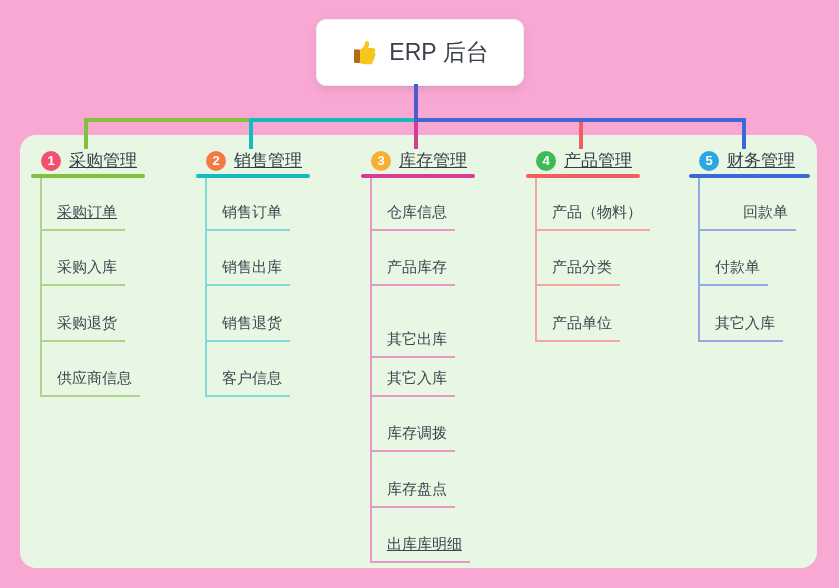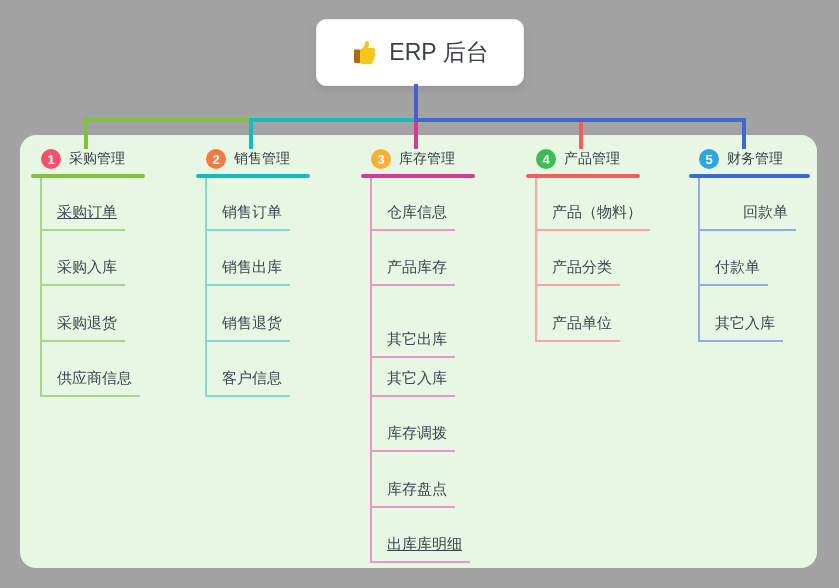--- a/index.html
+++ b/index.html
@@ -1,37 +1,37 @@
 <!DOCTYPE html>
 <html><head>
 <meta charset="utf-8">
 <style>
   html,body { margin:0; padding:0; background:#ffffff; }
   .canvas {
-    position:relative; width:839px; height:588px; background:#a3a3a3;
+    position:relative; width:839px; height:588px; background:#f9a8d4;
     font-family:"Liberation Sans","DejaVu Sans",sans-serif; overflow:hidden;
   }
   .panel { position:absolute; left:20px; top:135px; width:797px; height:433px; border-radius:16px; }
   .root-card {
     position:absolute; left:316px; top:19px; width:206px; height:65px;
     display:flex; align-items:center; justify-content:center; gap:11px;
     background:#ffffff; border:1px solid #f1f1f1; border-radius:10px;
     box-shadow:0 4px 10px rgba(0,0,0,0.09); cursor:pointer;
   }
   .root-label { font-size:23px; color:#39404c; font-weight:500; }
   .hline { position:absolute; height:4px; }
   .vline { position:absolute; width:4px; }
   .sub-vline { position:absolute; width:2px; }
   .branch-underline { position:absolute; height:4px; border-radius:2px; }
   .branch-header { position:absolute; display:flex; align-items:center; gap:8px; cursor:pointer; }
   .badge {
     width:20px; height:20px; border-radius:50%; color:#ffffff; font-size:13px;
     font-weight:700; display:flex; align-items:center; justify-content:center; flex:0 0 auto;
   }
-  .branch-title { font-size:14px; color:#353c46; white-space:nowrap; }
+  .branch-title { font-size:17px; color:#353c46; white-space:nowrap;text-decoration:underline; }
   .sub-item {
     position:absolute; display:flex; align-items:flex-end;
     padding:0 8px 7px 17px; height:26px; font-size:15px; color:#3f4651;
     white-space:nowrap; border-bottom:2px solid transparent; cursor:pointer;
   }
 </style>
 </head>
 <body>
 
 <div class="canvas">

